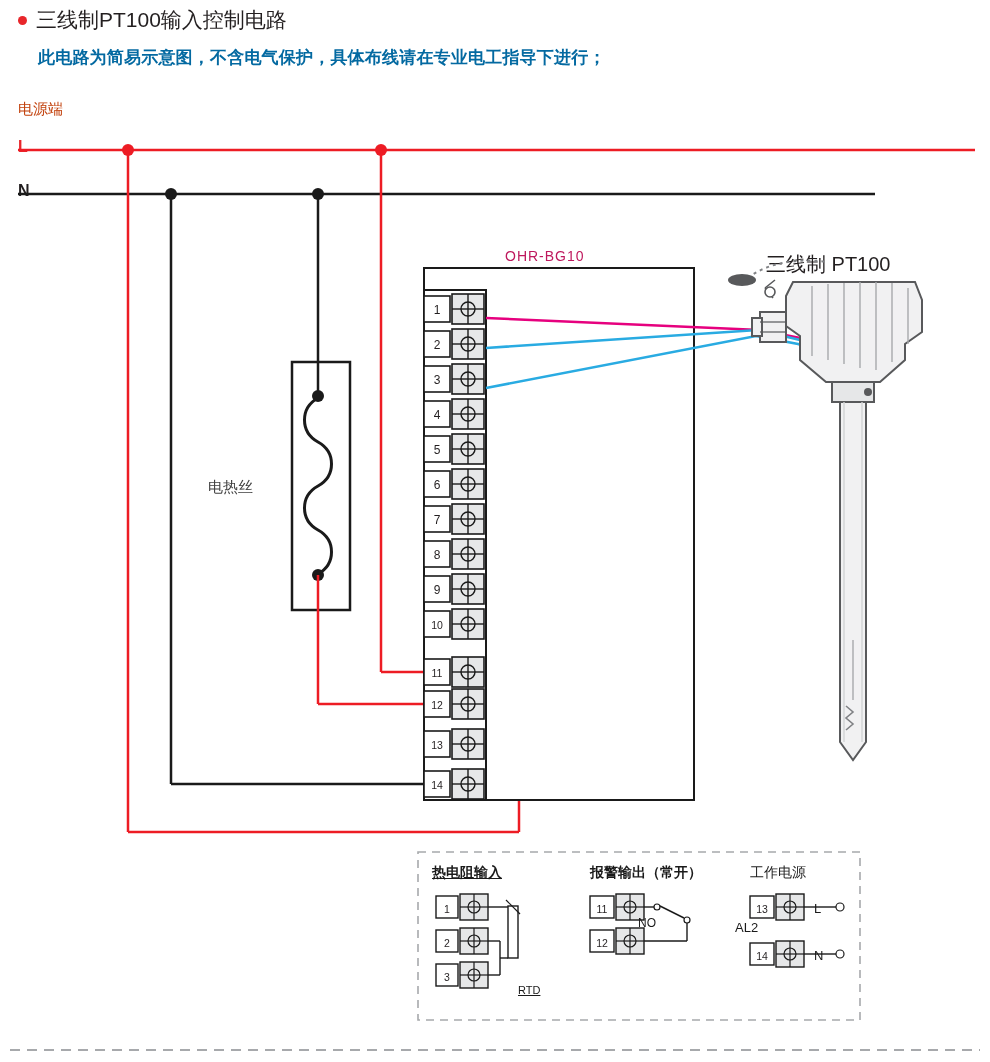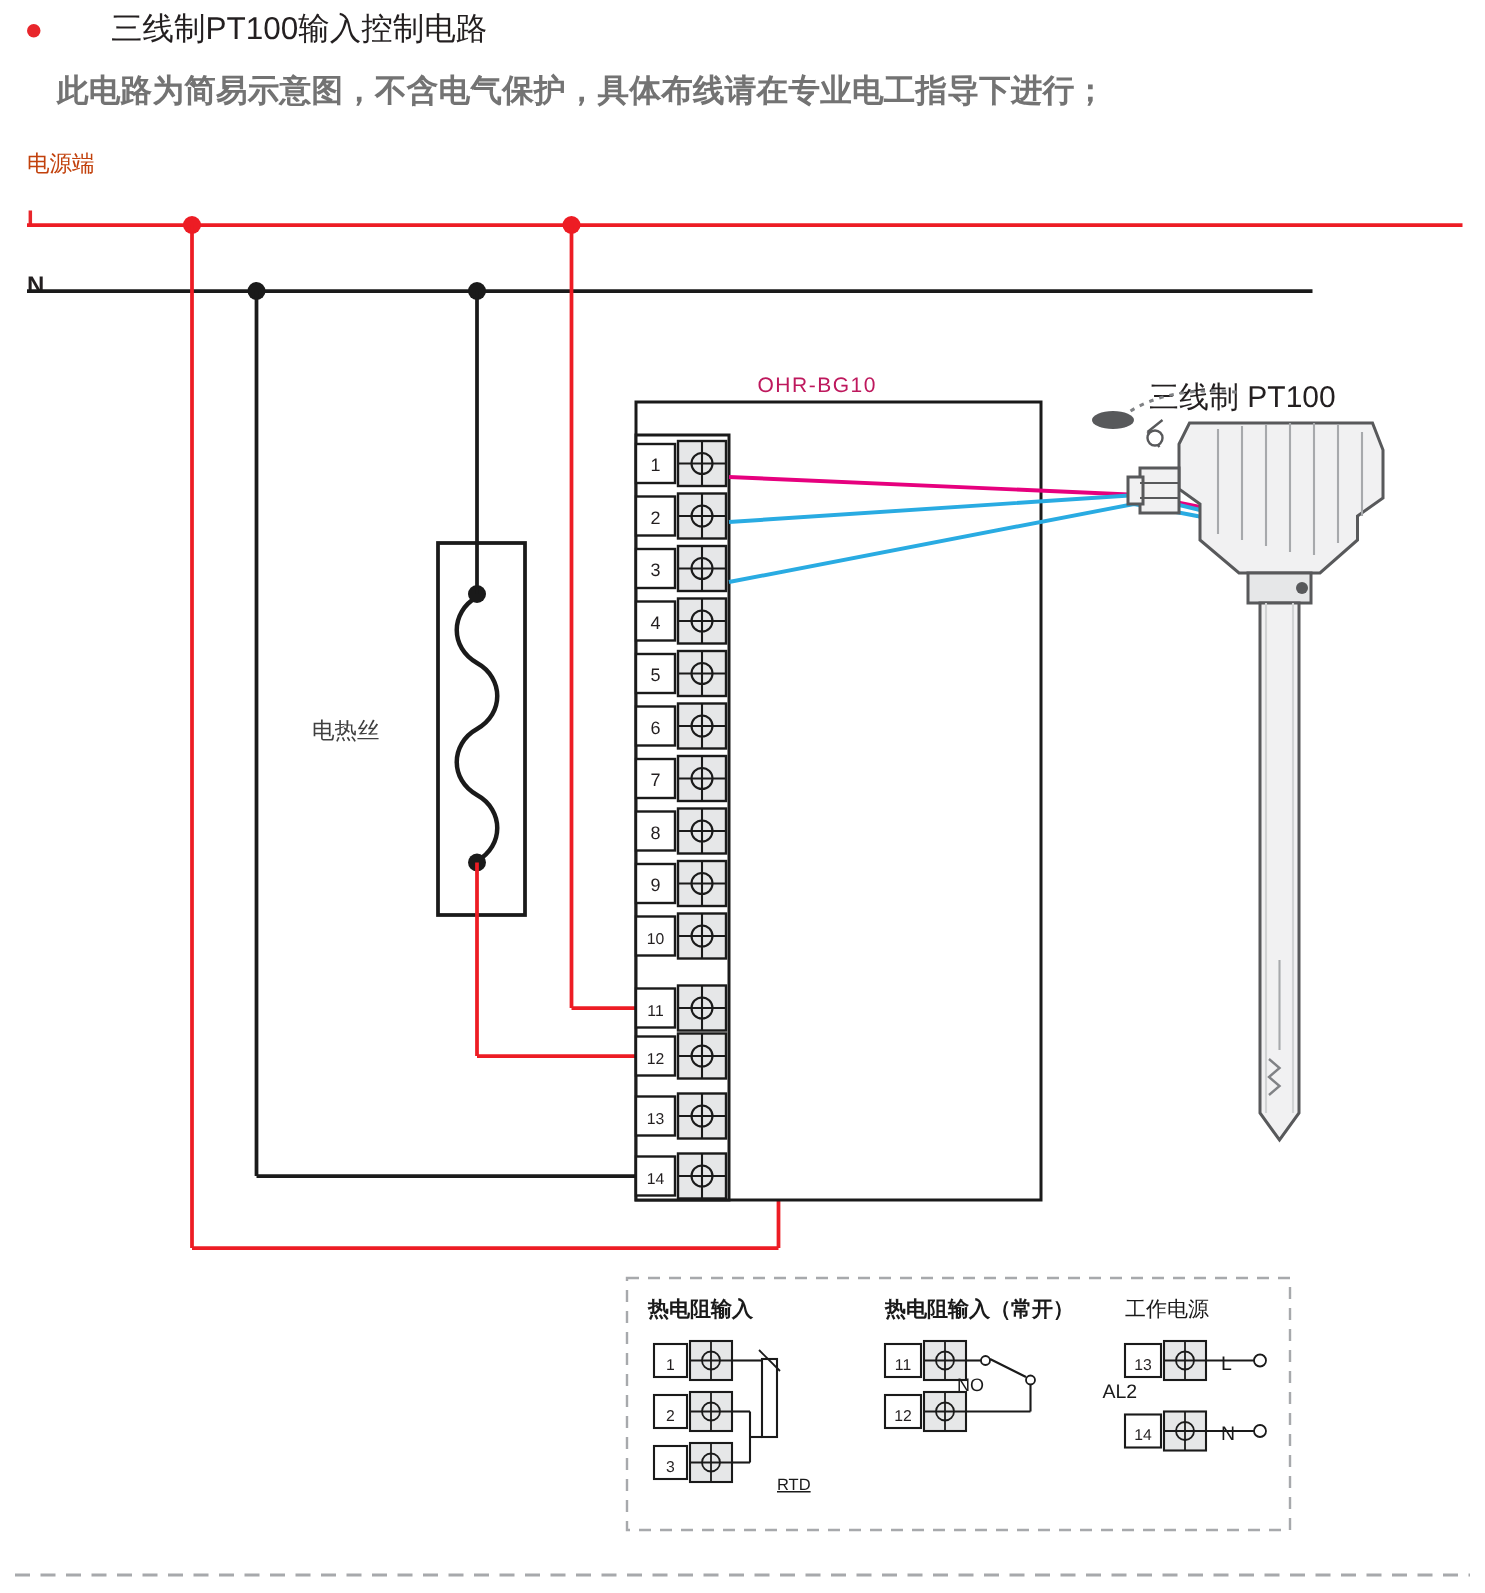--- a/index.html
+++ b/index.html
@@ -9,37 +9,37 @@
     font-family:"Liberation Sans","DejaVu Sans",sans-serif;
     color:#1a1a1a;
     position:relative;
     overflow:hidden;
   }
   .wrap{position:relative;width:990px;height:1062px;}
 
   
   .title-row{position:absolute;left:18px;top:6px;display:flex;align-items:center;}
   .bullet{width:9px;height:9px;border-radius:50%;background:#e8262b;margin-right:9px;}
-  .title{font-size:21px;line-height:28px;color:#231f20;margin-left:38px;}
-  .subtitle{position:absolute;left:38px;top:46px;font-size:21px;font-weight:bold;color:#737373;letter-spacing:.2px;}
+  .title{font-size:21px;line-height:28px;color:#231f20;}
+  .subtitle{position:absolute;left:38px;top:46px;font-size:17px;font-weight:bold;color:#0369a1;letter-spacing:.2px;}
 
   .power-label{position:absolute;left:18px;top:100px;font-size:15px;color:#c2410c;}
   .lbl-L{position:absolute;left:18px;top:138px;font-size:16px;font-weight:bold;color:#e8262b;}
   .lbl-N{position:absolute;left:18px;top:182px;font-size:16px;font-weight:bold;color:#231f20;}
 
   .dev-label{position:absolute;left:505px;top:248px;font-size:14px;letter-spacing:1px;color:#be185d;}
   .pt-label{position:absolute;left:766px;top:251px;font-size:20px;color:#231f20;}
   .heater-label{position:absolute;left:208px;top:478px;font-size:15px;color:#404040;}
 
   .wire-A{position:absolute;left:558px;top:297px;font-size:14px;color:#231f20;}
   .wire-B1{position:absolute;left:558px;top:326px;font-size:14px;color:#231f20;}
   .wire-B2{position:absolute;left:558px;top:353px;font-size:14px;color:#231f20;}
 
   
-  .lg-t1{position:absolute;left:432px;top:864px;font-size:14px;font-weight:bold;}
+  .lg-t1{position:absolute;left:432px;top:864px;font-size:14px;font-weight:bold;text-decoration:underline;}
   .lg-t2{position:absolute;left:590px;top:864px;font-size:14px;font-weight:bold;}
   .lg-t3{position:absolute;left:750px;top:864px;font-size:14px;font-weight:normal;}
   .lg-rtd{position:absolute;left:518px;top:984px;font-size:11px;text-decoration:underline;}
   .lg-no{position:absolute;left:638px;top:916px;font-size:12px;}
   .lg-al2{position:absolute;left:691px;top:920px;font-size:13px;margin-left:44px;}
   .lg-Lm{position:absolute;left:814px;top:901px;font-size:13px;}
   .lg-Nm{position:absolute;left:814px;top:948px;font-size:13px;}
 
   svg{position:absolute;left:0;top:0;}
   .tnum{font-family:"Liberation Sans",sans-serif;font-size:12px;fill:#231f20;}
@@ -341,21 +341,21 @@
     <text class="tnum-s" x="447" y="981" text-anchor="middle">3</text>
     <text class="tnum-s" x="602" y="913" text-anchor="middle">11</text>
     <text class="tnum-s" x="602" y="947" text-anchor="middle">12</text>
     <text class="tnum-s" x="762" y="913" text-anchor="middle">13</text>
     <text class="tnum-s" x="762" y="960" text-anchor="middle">14</text>
 
     <line x1="10" y1="1050" x2="980" y2="1050" stroke="#a7a9ac" stroke-width="2" stroke-dasharray="10 7"></line>
   </svg>
 
   <div class="lg-t1">热电阻输入</div>
-  <div class="lg-t2">热电阻输入（常开）</div>
+  <div class="lg-t2">报警输出（常开）</div>
   <div class="lg-t3">工作电源</div>
   <div class="lg-rtd">RTD</div>
   <div class="lg-no">NO</div>
   <div class="lg-al2">AL2</div>
   <div class="lg-Lm">L</div>
   <div class="lg-Nm">N</div>
 
 </div>
 
 </body></html>

